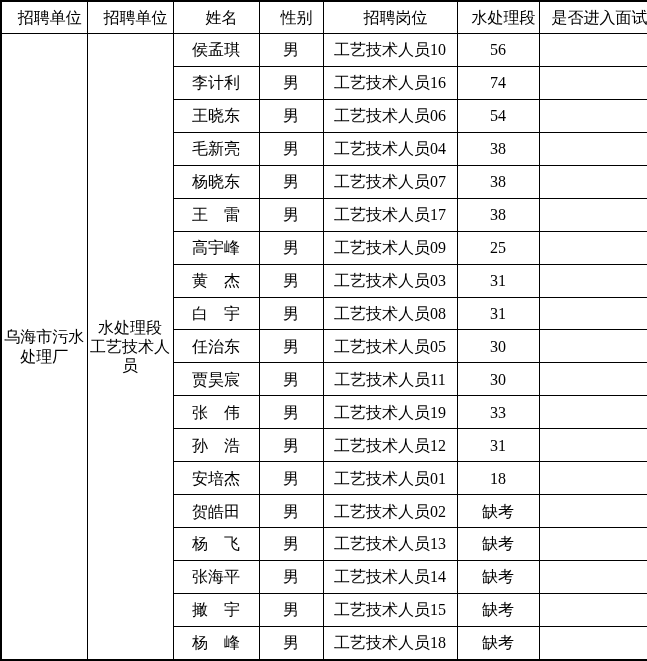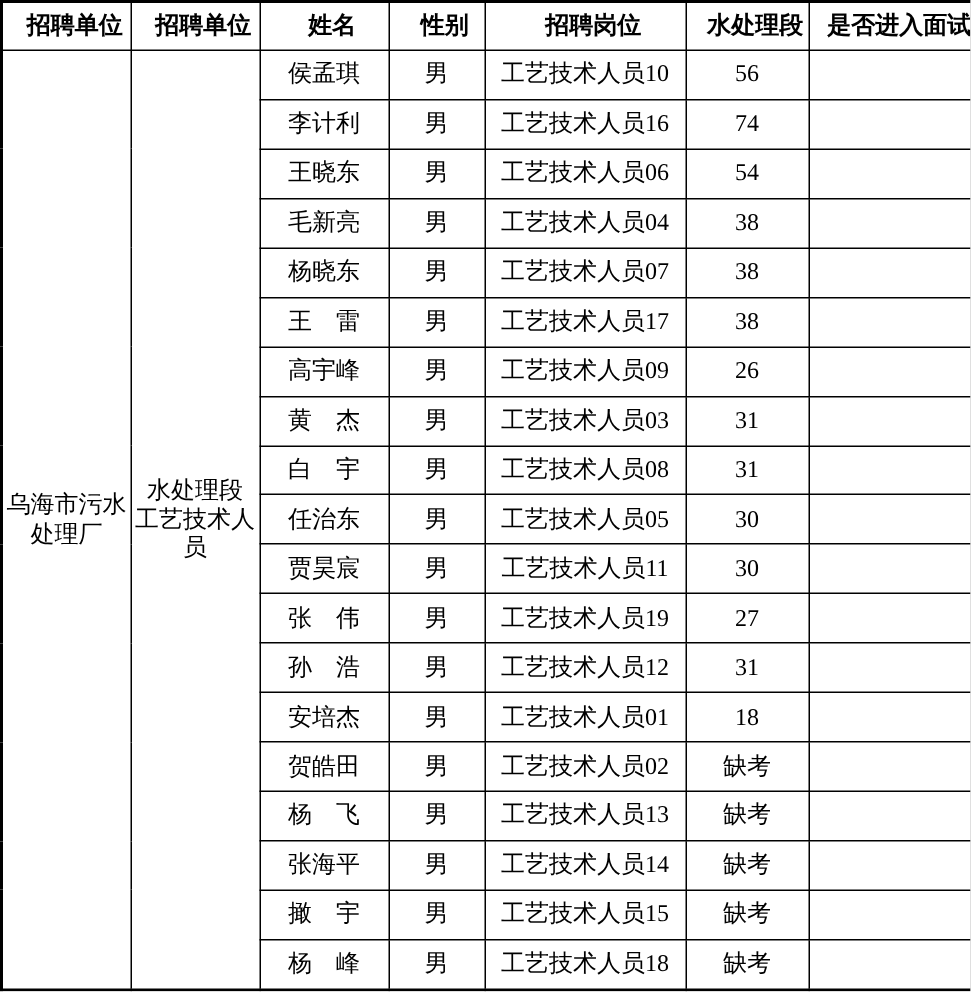--- a/index.html
+++ b/index.html
@@ -27,21 +27,21 @@
     border: 1px solid #000000;
     text-align: center;
     vertical-align: middle;
     padding: 0 1px;
     overflow: hidden;
     font-size: 16px;
     line-height: 1.2;
     background: #ffffff;
   }
   table.results th {
-    font-weight: bold;
+    font-weight: normal;
     height: 31px;
     white-space: nowrap;
     padding-left: 12px;
   }
   table.results td {
     height: 31px;
     font-weight: normal;
   }
   td.cell-merged {
     white-space: pre-line;
@@ -122,21 +122,21 @@
         <td class="cell-name">王　雷</td>
         <td class="cell-gender">男</td>
         <td class="cell-exam-id">工艺技术人员17</td>
         <td class="cell-score">38</td>
         <td class="cell-interview"></td>
       </tr>
       <tr>
         <td class="cell-name">高宇峰</td>
         <td class="cell-gender">男</td>
         <td class="cell-exam-id">工艺技术人员09</td>
-        <td class="cell-score">26</td>
+        <td class="cell-score">25</td>
         <td class="cell-interview"></td>
       </tr>
       <tr>
         <td class="cell-name">黄　杰</td>
         <td class="cell-gender">男</td>
         <td class="cell-exam-id">工艺技术人员03</td>
         <td class="cell-score">31</td>
         <td class="cell-interview"></td>
       </tr>
       <tr>
@@ -157,21 +157,21 @@
         <td class="cell-name">贾昊宸</td>
         <td class="cell-gender">男</td>
         <td class="cell-exam-id">工艺技术人员11</td>
         <td class="cell-score">30</td>
         <td class="cell-interview"></td>
       </tr>
       <tr>
         <td class="cell-name">张　伟</td>
         <td class="cell-gender">男</td>
         <td class="cell-exam-id">工艺技术人员19</td>
-        <td class="cell-score">27</td>
+        <td class="cell-score">33</td>
         <td class="cell-interview"></td>
       </tr>
       <tr>
         <td class="cell-name">孙　浩</td>
         <td class="cell-gender">男</td>
         <td class="cell-exam-id">工艺技术人员12</td>
         <td class="cell-score">31</td>
         <td class="cell-interview"></td>
       </tr>
       <tr>

